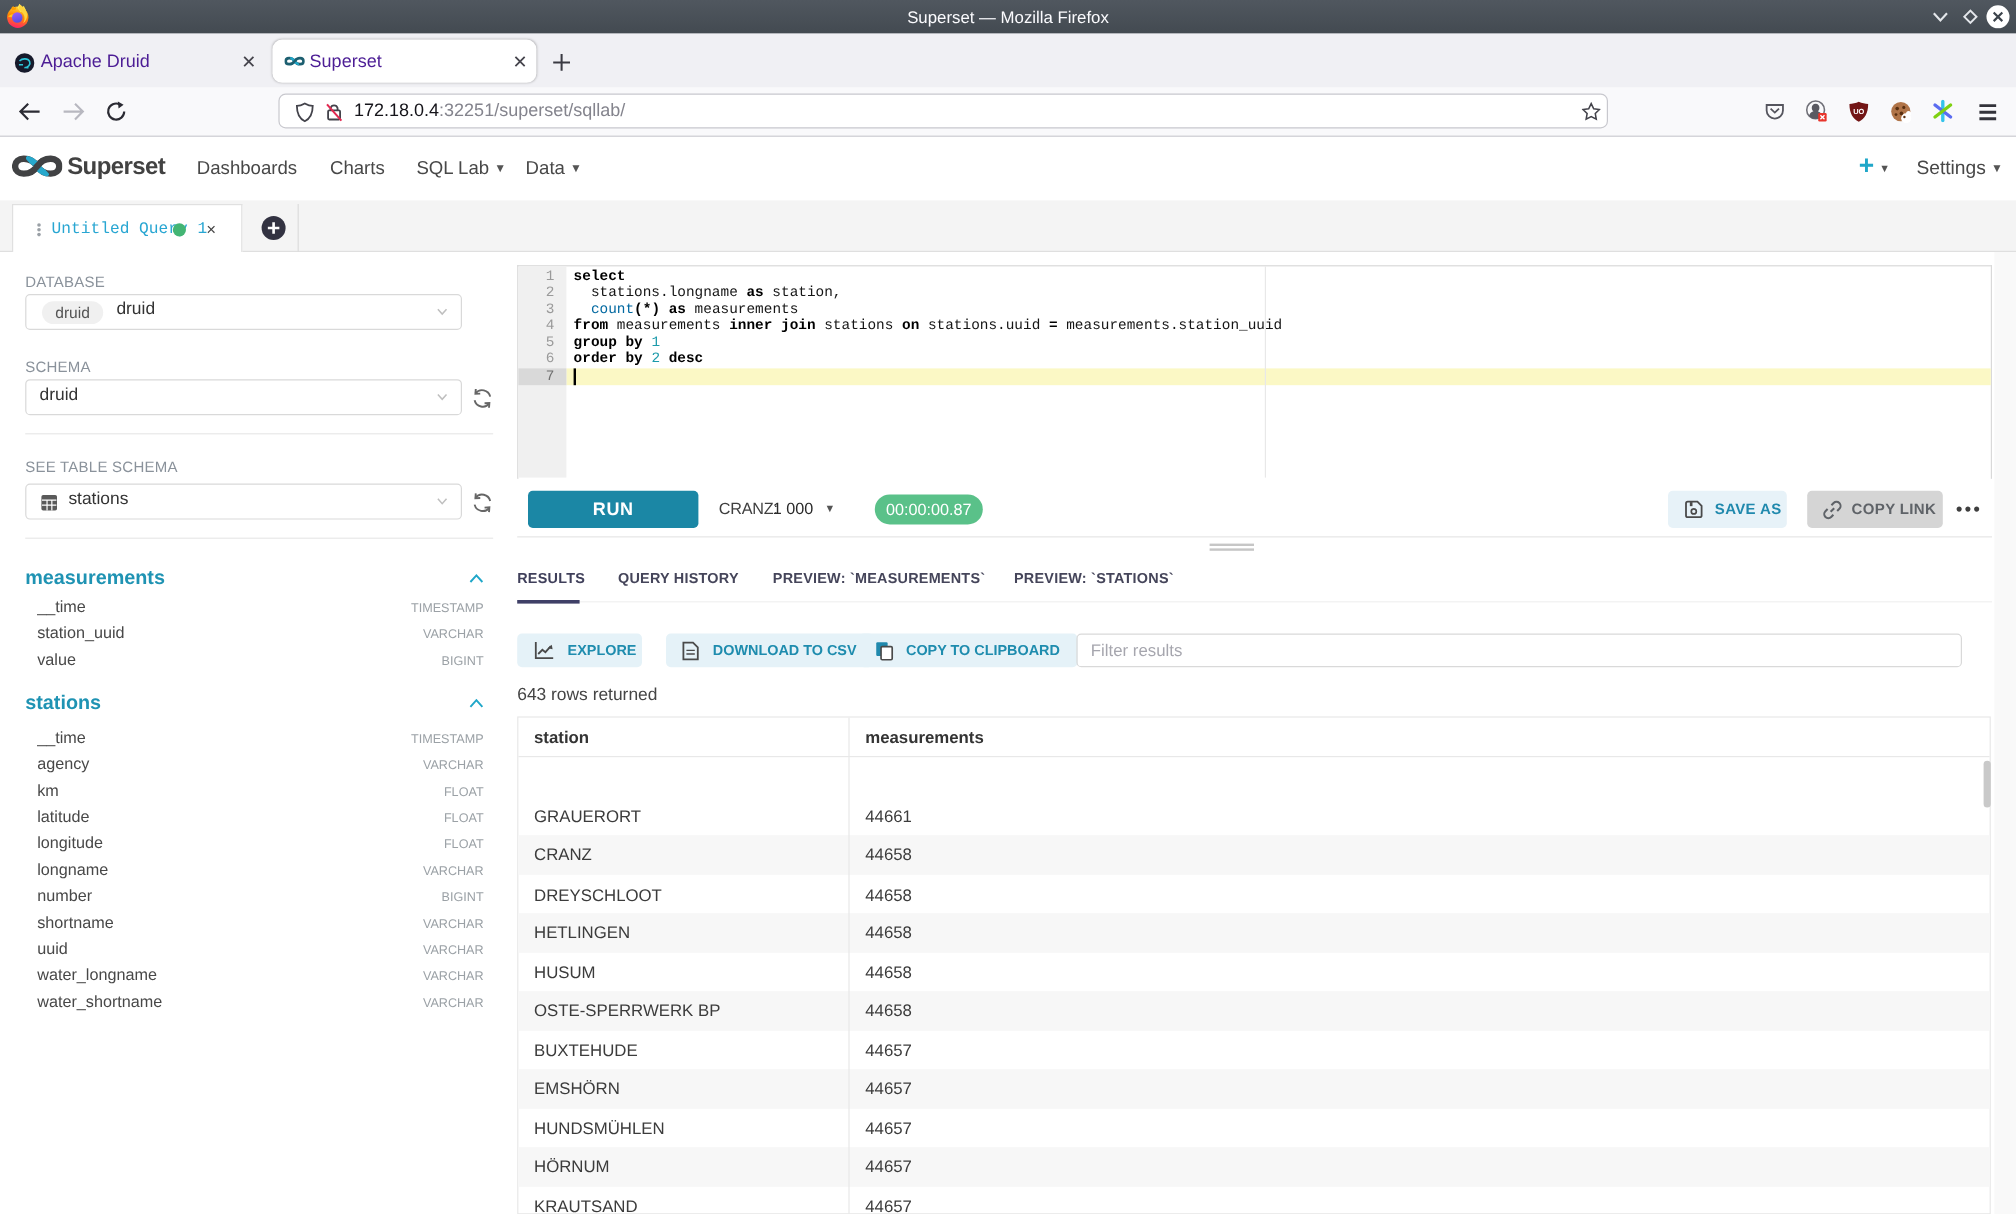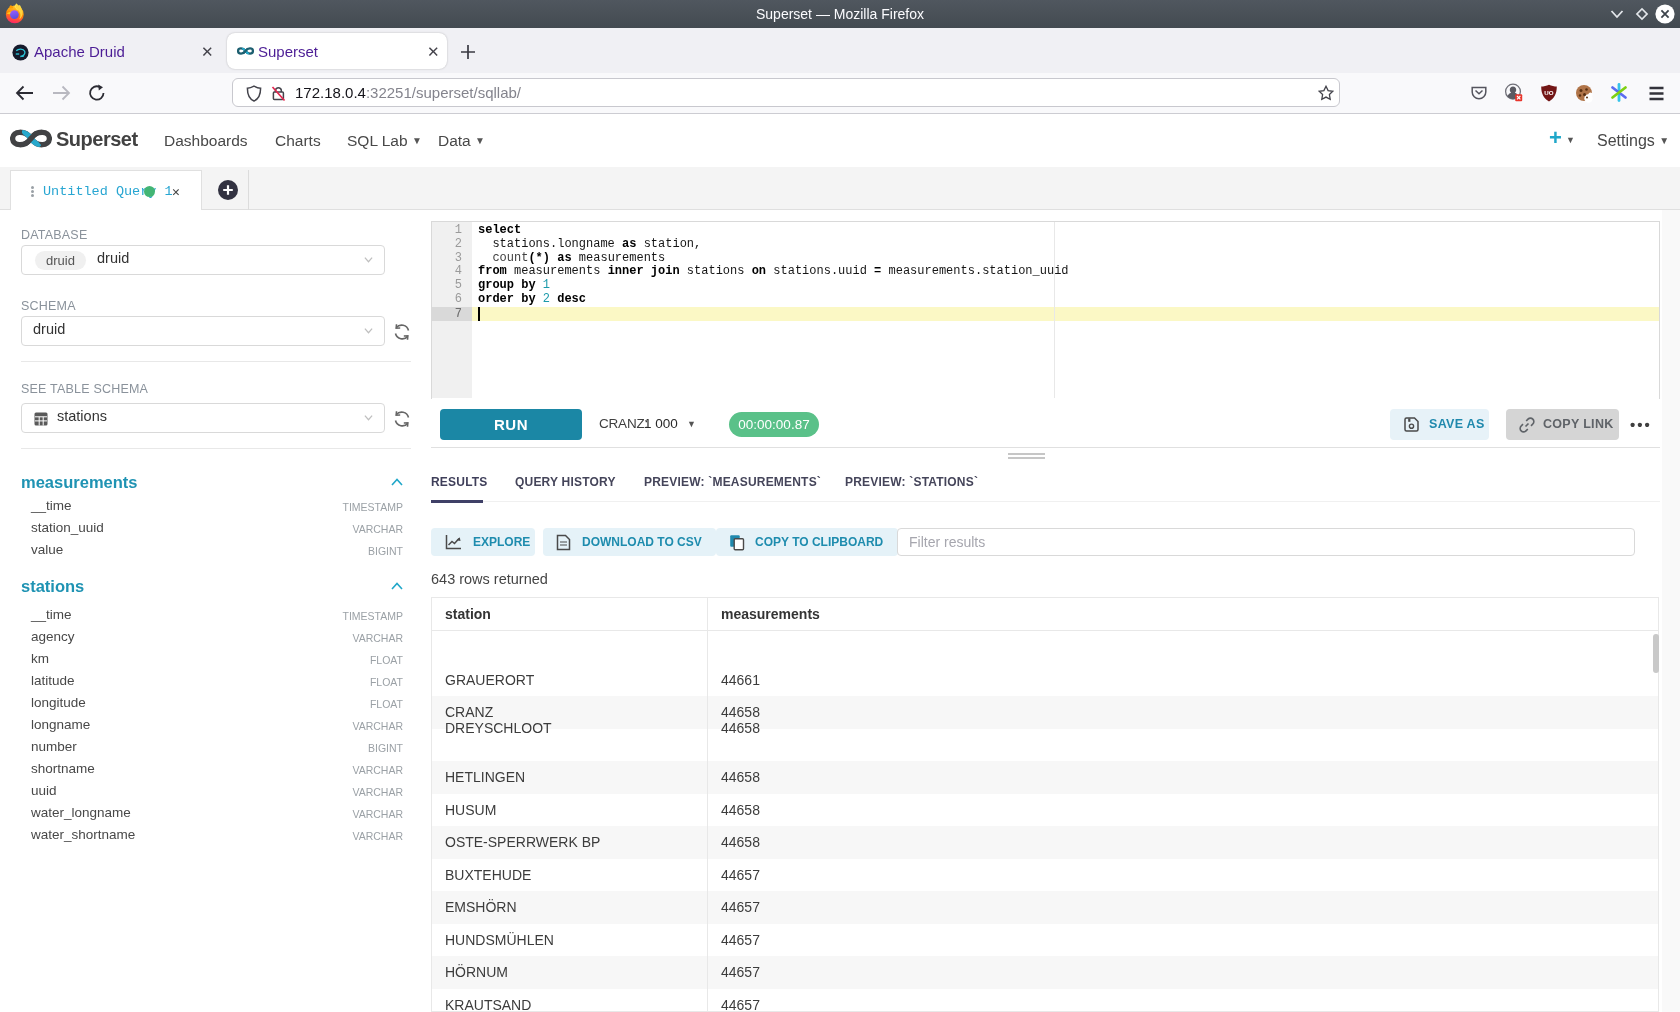--- a/index.html
+++ b/index.html
@@ -47,21 +47,21 @@
 
 
 #ace { position:absolute; left:431px; top:106px; width:1229px; height:178px;
   border:1px solid #d9d9d9; border-bottom:none; background:#fff; }
 #gutter { position:absolute; left:0; top:0; width:40px; height:176px; background:#f0f0f0; }
 .gnum { position:absolute; left:0; width:30px; text-align:right; font-family:"Liberation Mono",monospace;
   font-size:12px; color:#9a9a9a; height:14px; line-height:14px; }
 .codeline { position:absolute; left:46px; height:14px; line-height:14px; font-family:"Liberation Mono",monospace;
   font-size:12px; color:#151515; white-space:pre; }
 .codeline b { font-weight:bold; color:#000; }
-.kblue { color:#404040; }
+.kblue { color:#0369a1; }
 .knum { color:#1b9aaa; }
 
 #toolbar { position:absolute; left:431px; top:285px; width:1229px; height:48px; background:#fff;
   border-bottom:1px solid #e0e0e0; }
 #runbtn { position:absolute; left:9px; top:9px; width:142px; height:31px; background:#1b87a5;
   border-radius:4px; color:#fff; font-size:15px; font-weight:bold; text-align:center; line-height:31px; letter-spacing:.5px; }
 #timer { position:absolute; left:298px; top:12px; width:90px; height:25px; background:#5ac189; border-radius:13px;
   color:#fff; font-size:13.5px; text-align:center; line-height:25px; }
 
 
@@ -375,21 +375,21 @@
     <div class="abs" style="left:0;top:53px;width:1229px;height:1px;background:#f0f0f0"></div>
     <div class="abs" style="left:0;top:52px;width:52px;height:2.5px;background:#3f4067"></div>
     <div class="actbtn" style="left:0px;width:104px">
       <svg class="abs" style="left:14px;top:6px" width="17" height="16" viewBox="0 0 17 16">
           <path d="M1.5 1 V14.5 H16" stroke="#4a4a4a" stroke-width="1.5" fill="none"></path>
           <path d="M3.5 11 L7 7.5 L9.5 9.5 L14 4.5" stroke="#4a4a4a" stroke-width="1.5" fill="none"></path>
           <path d="M14.8 3.2 L15.5 7 L11.5 6.2 Z" fill="#4a4a4a"></path>
         </svg>
       <span style="margin-left:42px">EXPLORE</span>
     </div>
-    <div class="actbtn" style="left:112px;width:173px">
+    <div class="actbtn" style="left:124px;width:173px">
       <svg class="abs" style="left:13px;top:6px" width="15" height="17" viewBox="0 0 15 17">
           <path d="M1.5 1.5 H9.5 L13.5 5.5 V15.5 H1.5 Z" fill="none" stroke="#4a4a4a" stroke-width="1.5"></path>
           <path d="M4 8 H11 M4 11 H11" stroke="#4a4a4a" stroke-width="1.2"></path>
         </svg>
       <span style="margin-left:39px">DOWNLOAD TO CSV</span>
     </div>
     <div class="actbtn" style="left:285px;width:182px">
       <svg class="abs" style="left:13px;top:6px" width="16" height="17" viewBox="0 0 16 17">
           <rect x="1.2" y="1.2" width="9.5" height="11.5" rx="1" fill="#2089ad"></rect>
           <rect x="5.2" y="4.8" width="9.3" height="11" rx="1" fill="#fff" stroke="#4a4a4a" stroke-width="1.4"></rect>
@@ -404,21 +404,21 @@
         <div class="c2" style="font-weight:bold;color:#343434">measurements</div>
       </div>
       <div class="trow" style="top:65.5px">
           <div class="c1">GRAUERORT</div>
           <div class="c2">44661</div>
         </div>
       <div class="trow stripe" style="top:98.0px">
           <div class="c1">CRANZ</div>
           <div class="c2">44658</div>
         </div>
-      <div class="trow" style="top:114px">
+      <div class="trow" style="top:132px">
           <div class="c1">DREYSCHLOOT</div>
           <div class="c2">44658</div>
         </div>
       <div class="trow stripe" style="top:163.0px">
           <div class="c1">HETLINGEN</div>
           <div class="c2">44658</div>
         </div>
       <div class="trow" style="top:195.5px">
           <div class="c1">HUSUM</div>
           <div class="c2">44658</div>

